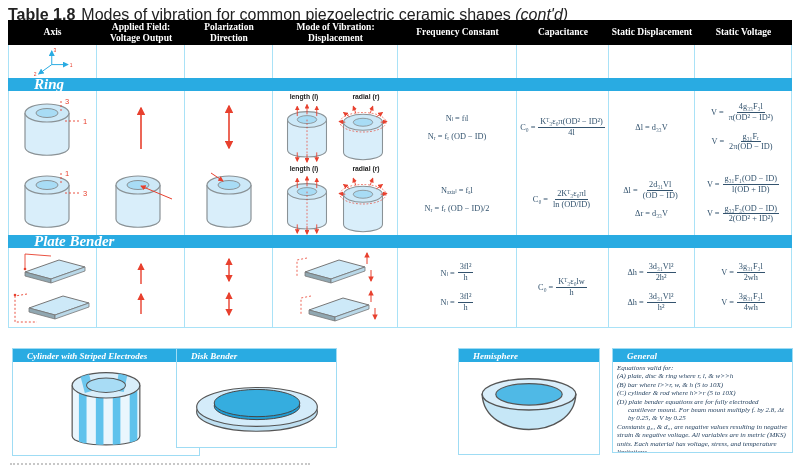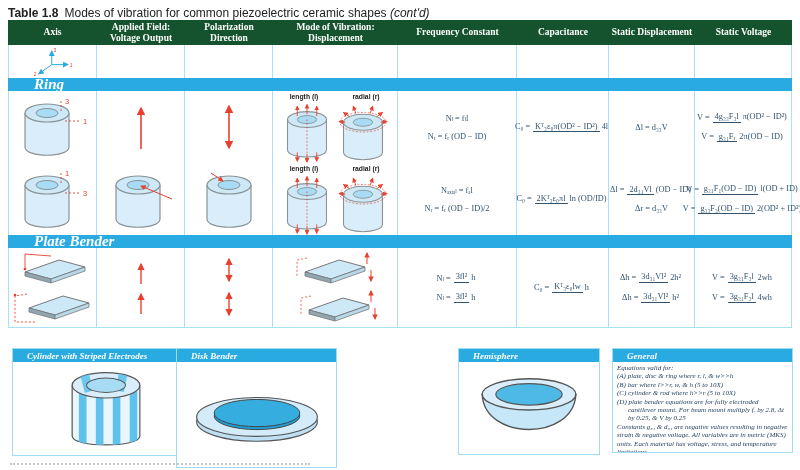--- a/index.html
+++ b/index.html
@@ -1,42 +1,42 @@
 <!DOCTYPE html>
 <html><head>
 <meta charset="utf-8">
 <style>
   html,body{margin:0;padding:0;background:#fff;}
   .page{position:relative;width:800px;height:470px;background:#fff;overflow:hidden;
         font-family:"Liberation Sans",sans-serif;}
   
-  .caption{position:absolute;left:8px;top:6px;font-size:12px;color:#222;}
+  .caption{position:absolute;left:8px;top:6px;font-size:16px;color:#222;}
   .cap-bold{font-weight:bold;margin-right:6px;}
   .cap-italic{font-style:italic;}
   
   .ptable{position:absolute;left:8px;top:20px;width:784px;}
   .grid{display:grid;grid-template-columns:89px 88px 88px 125px 119px 92px 86px 97px;box-sizing:border-box;}
-  .thead{background:#14532d;height:25px;}
+  .thead{background:#000000;height:25px;}
   .thead .hc{display:flex;align-items:center;justify-content:center;color:#fff;
              font-family:"Liberation Serif",serif;font-weight:bold;font-size:9.5px;
              text-align:center;white-space:pre-line;line-height:1.15;}
   .rowa{height:33px;border-bottom:0;}
   .rowb{height:72px;}
   .rowp{height:80px;border-bottom:1px solid #A9E2F7;}
   .c{border-right:1px solid #A9E2F7;display:flex;align-items:center;justify-content:center;
      position:relative;background:#fff;box-sizing:border-box;}
   .grid .c:first-child{border-left:1px solid #A9E2F7;}
   .bar{height:13px;background:#29ABE2;color:#fff;display:flex;align-items:center;
        font-family:"Liberation Serif",serif;font-style:italic;font-weight:bold;font-size:15px;
        padding-left:26px;box-sizing:border-box;}
   
   .fcol{flex-direction:column;gap:9px;}
   .formula{display:flex;align-items:center;gap:3px;color:#33536E;
            font-family:"Liberation Serif","DejaVu Sans",serif;font-size:8.3px;white-space:nowrap;}
-  .frac{display:inline-flex;flex-direction:row;align-items:center;line-height:1.2;justify-content:space-between;}
+  .frac{display:inline-flex;flex-direction:column;align-items:center;line-height:1.2;justify-content:space-between;}
   .frac .num{border-bottom:1px solid #33536E;padding:0 2px;}
   .frac .den{padding:0 2px;}
   
   .modestrip{position:absolute;top:2px;left:0;right:0;display:flex;}
   .modestrip span{flex:1;text-align:center;font-size:6.8px;font-weight:bold;color:#222;}
   .modewrap{display:flex;gap:6px;align-items:flex-end;padding-top:10px;}
   
   .box{position:absolute;border:1px solid #9FDCF4;background:#fff;box-sizing:border-box;}
   .boxhead{height:13px;background:#29ABE2;color:#fff;display:flex;align-items:center;
            font-family:"Liberation Serif",serif;font-style:italic;font-weight:bold;font-size:9px;
@@ -427,21 +427,21 @@
           <rect x="83" y="20" width="9" height="82" fill="#5FC2EC"></rect>
         </g>
         <ellipse cx="55" cy="24" rx="40" ry="15" fill="#D9EEFA" stroke="#555" stroke-width="1.4"></ellipse>
         <path d="M25,14 L35,11 L40,30 L30,33 Z" fill="#5FC2EC" opacity="0.9"></path>
         <path d="M70,10 L80,13 L76,32 L66,30 Z" fill="#5FC2EC" opacity="0.9"></path>
         <ellipse cx="55" cy="24" rx="23" ry="8.5" fill="#A8DCF5" stroke="#555" stroke-width="1.2"></ellipse>
       </svg>
     </div>
   </div>
 
-  <div class="box" style="left:176px;top:348px;width:161px;height:120px;">
+  <div class="box" style="left:176px;top:348px;width:161px;height:100px;">
     <div class="boxhead">Disk Bender</div>
     <div class="boxbody">
       <svg width="146" height="84" viewBox="0 0 150 86">
         <ellipse cx="75" cy="50" rx="62" ry="20" fill="#BFE0F2" stroke="#555" stroke-width="1.2"></ellipse>
         <ellipse cx="75" cy="45" rx="62" ry="20" fill="#D4ECFA" stroke="#555" stroke-width="1.2"></ellipse>
         <ellipse cx="75" cy="44" rx="44" ry="14" fill="#1F9ED6" stroke="#444" stroke-width="1"></ellipse>
         <ellipse cx="75" cy="41" rx="44" ry="14" fill="#35ADDF" stroke="#444" stroke-width="1"></ellipse>
       </svg>
     </div>
   </div>

